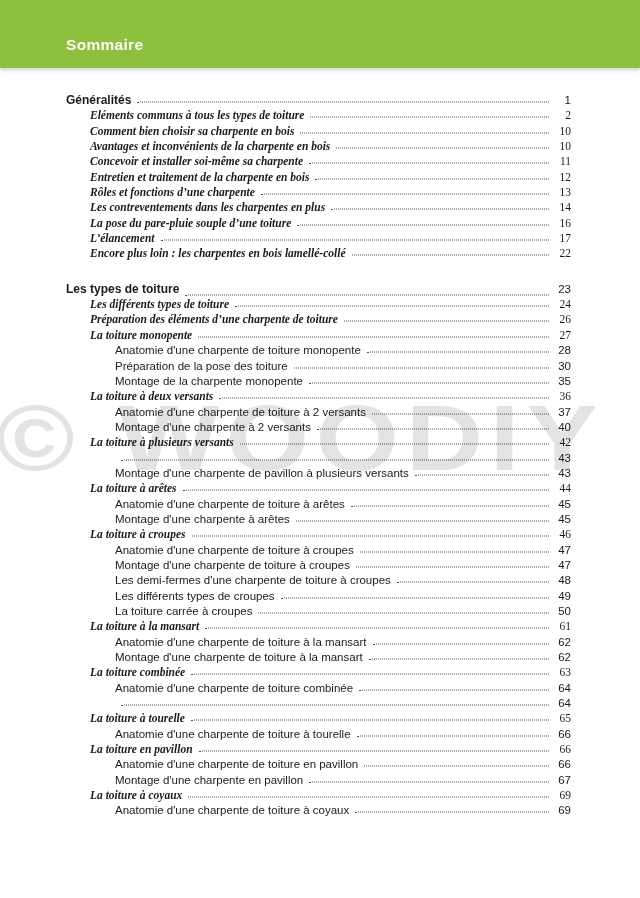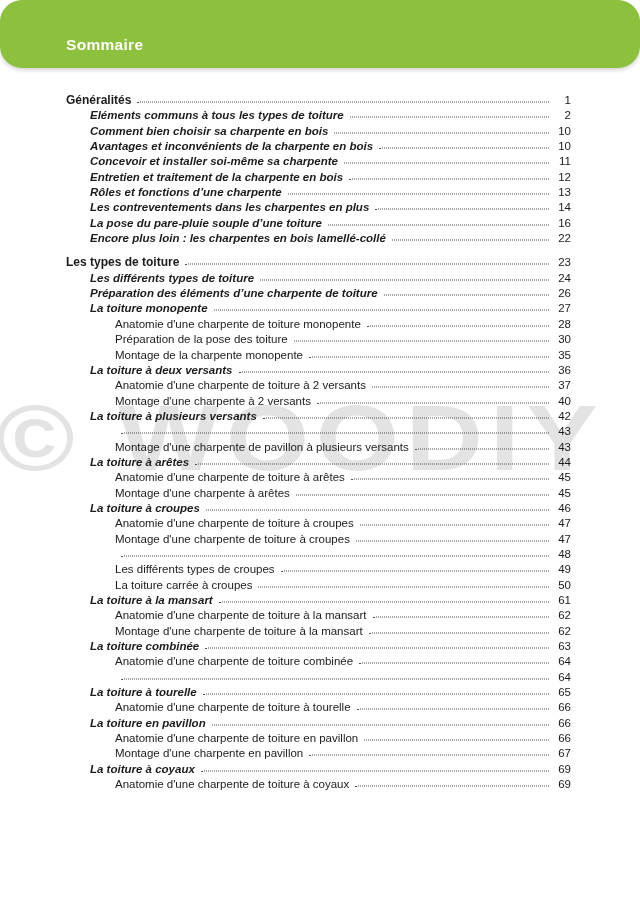--- a/index.html
+++ b/index.html
@@ -58,23 +58,23 @@
     width: 505px;
     z-index: 1;
     color: #1b1b1b;
   }
   .row {
     display: flex;
     align-items: baseline;
     line-height: 15.35px;
     font-size: 11.5px;
   }
-  .row.gap { margin-top: 9px; }
+  .row.gap { margin-top: 20px; align-items: flex-end; }
   .lvl0 { font-weight: bold; font-size: 12px; }
-  .lvl1 { font-weight: bold; font-style: italic; padding-left: 24px; }
+  .lvl1 { font-weight: bold; font-style: italic; padding-left: 24px; font-family: Liberation Serif, serif; }
   .lvl2 { padding-left: 49px; justify-content: flex-end; }
   .label { white-space: nowrap; }
   .leader {
     flex: 1;
     min-width: 12px;
     border-bottom: 1.7px dotted #4f4f4f;
     margin-left: 6px;
     margin-right: 4px;
     transform: translateY(-1.5px);
   }
@@ -84,21 +84,21 @@
     font-weight: normal;
     font-style: normal;
     font-size: 11.5px;
   }
 </style>
 </head>
 <body>
 
 <div class="page">
 
-  <div class="header-bar" style="background: rgb(140, 192, 61); border-radius: 22px;">
+  <div class="header-bar" style="background: rgb(140, 192, 61);">
     <div class="header-title">Sommaire</div>
   </div>
 
   <div class="watermark" style="color: rgb(227, 227, 227);">© WOODIY</div>
 
   <main class="toc" id="toc">
       <div class="row lvl0">
         <span class="label">Généralités</span>
         <span class="leader"></span>
         <span class="pnum">1</span>
@@ -137,20 +137,25 @@
         <span class="label">Les contreventements dans les charpentes en plus</span>
         <span class="leader"></span>
         <span class="pnum">14</span>
       </div>
       <div class="row lvl1">
         <span class="label">La pose du pare-pluie souple d’une toiture</span>
         <span class="leader"></span>
         <span class="pnum">16</span>
       </div>
       <div class="row lvl1">
+        <span class="label">L’élancement</span>
+        <span class="leader"></span>
+        <span class="pnum">17</span>
+      </div>
+      <div class="row lvl1">
         <span class="label">Encore plus loin : les charpentes en bois lamellé-collé</span>
         <span class="leader"></span>
         <span class="pnum">22</span>
       </div>
       <div class="row lvl0 gap">
         <span class="label">Les types de toiture</span>
         <span class="leader"></span>
         <span class="pnum">23</span>
       </div>
       <div class="row lvl1">
@@ -236,20 +241,21 @@
         <span class="label">Anatomie d'une charpente de toiture à croupes</span>
         <span class="leader"></span>
         <span class="pnum">47</span>
       </div>
       <div class="row lvl2">
         <span class="label">Montage d'une charpente de toiture à croupes</span>
         <span class="leader"></span>
         <span class="pnum">47</span>
       </div>
       <div class="row lvl2">
+        <span class="label">Les demi-fermes d'une charpente de toiture à croupes</span>
         <span class="leader"></span>
         <span class="pnum">48</span>
       </div>
       <div class="row lvl2">
         <span class="label">Les différents types de croupes</span>
         <span class="leader"></span>
         <span class="pnum">49</span>
       </div>
       <div class="row lvl2">
         <span class="label">La toiture carrée à croupes</span>

